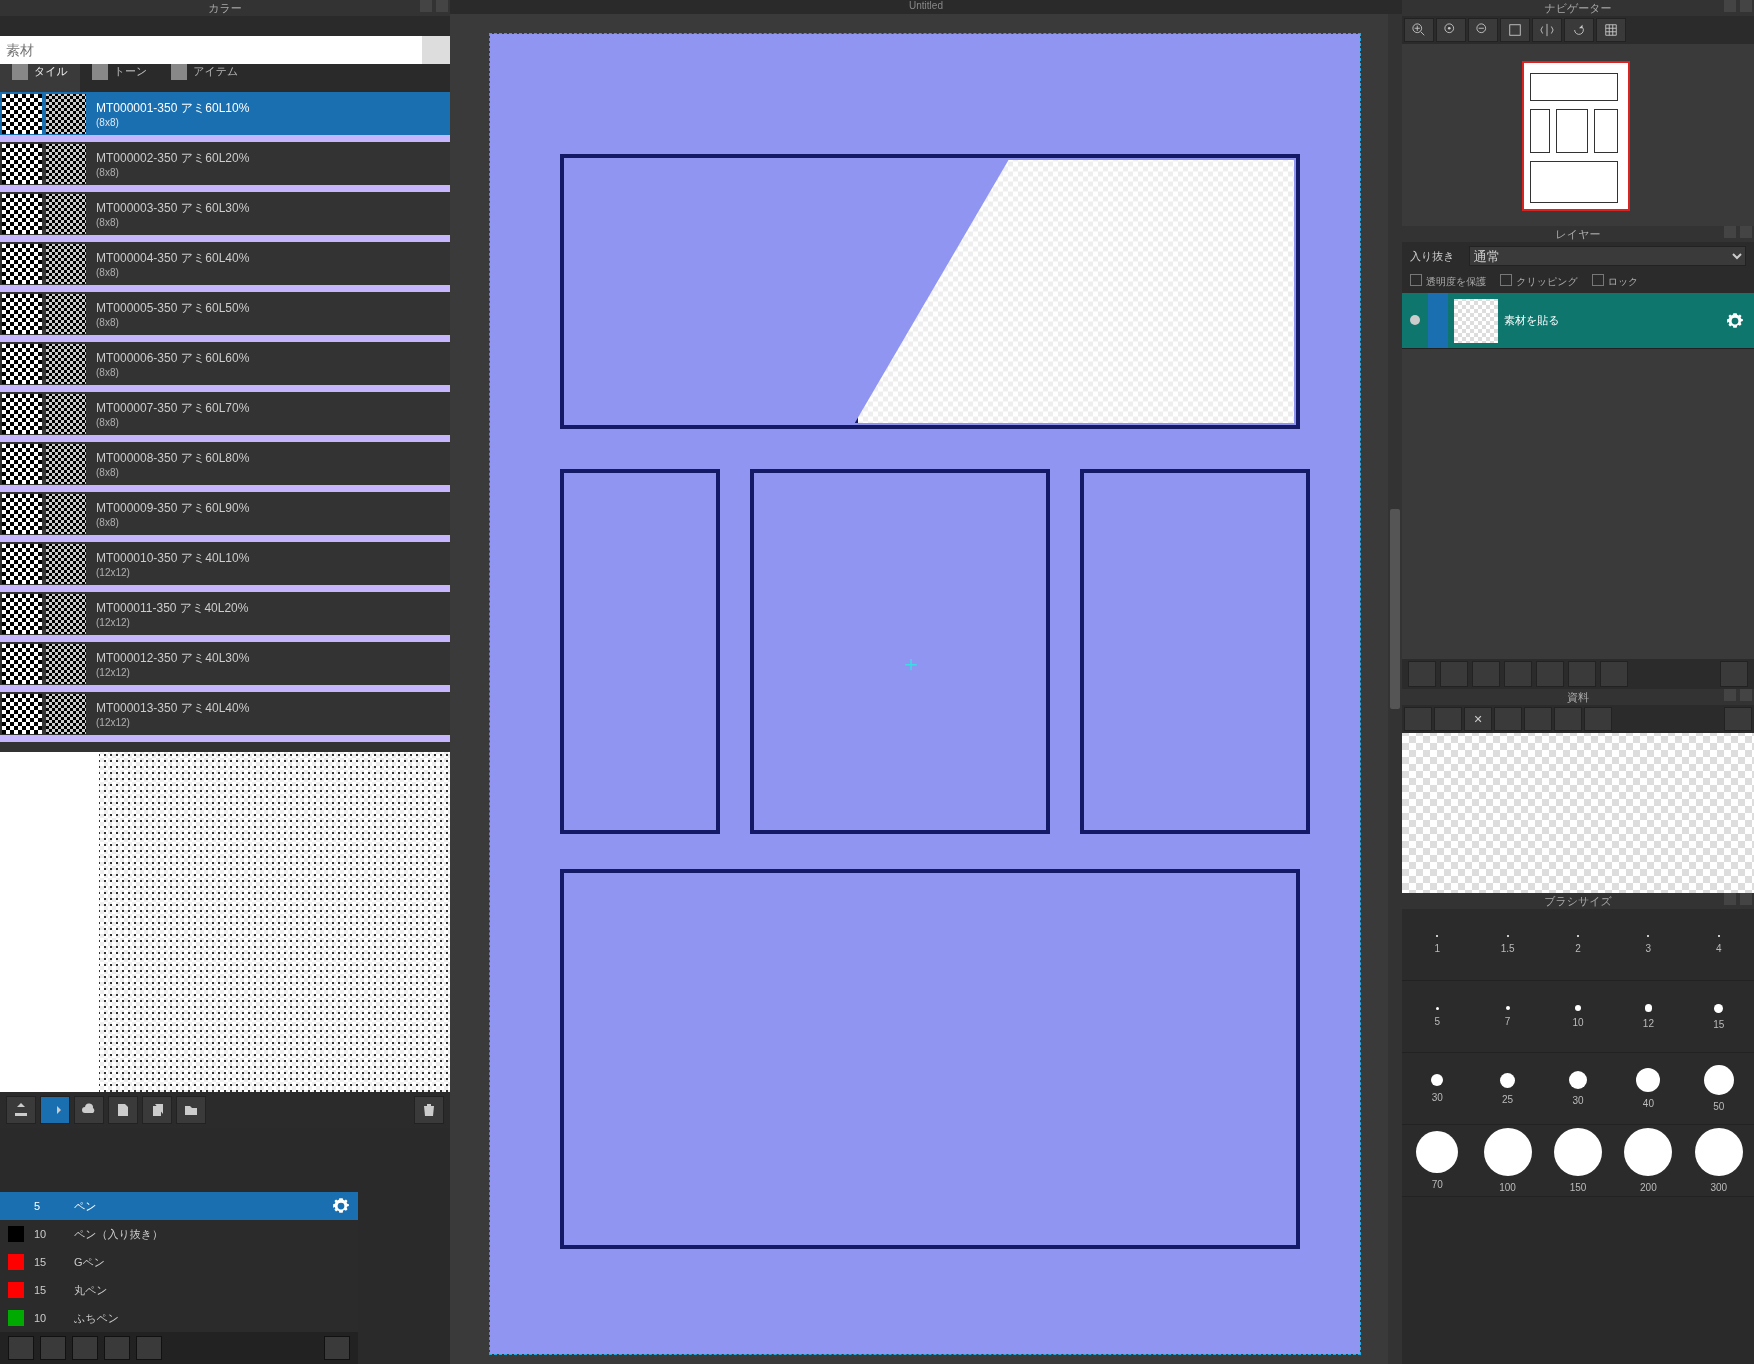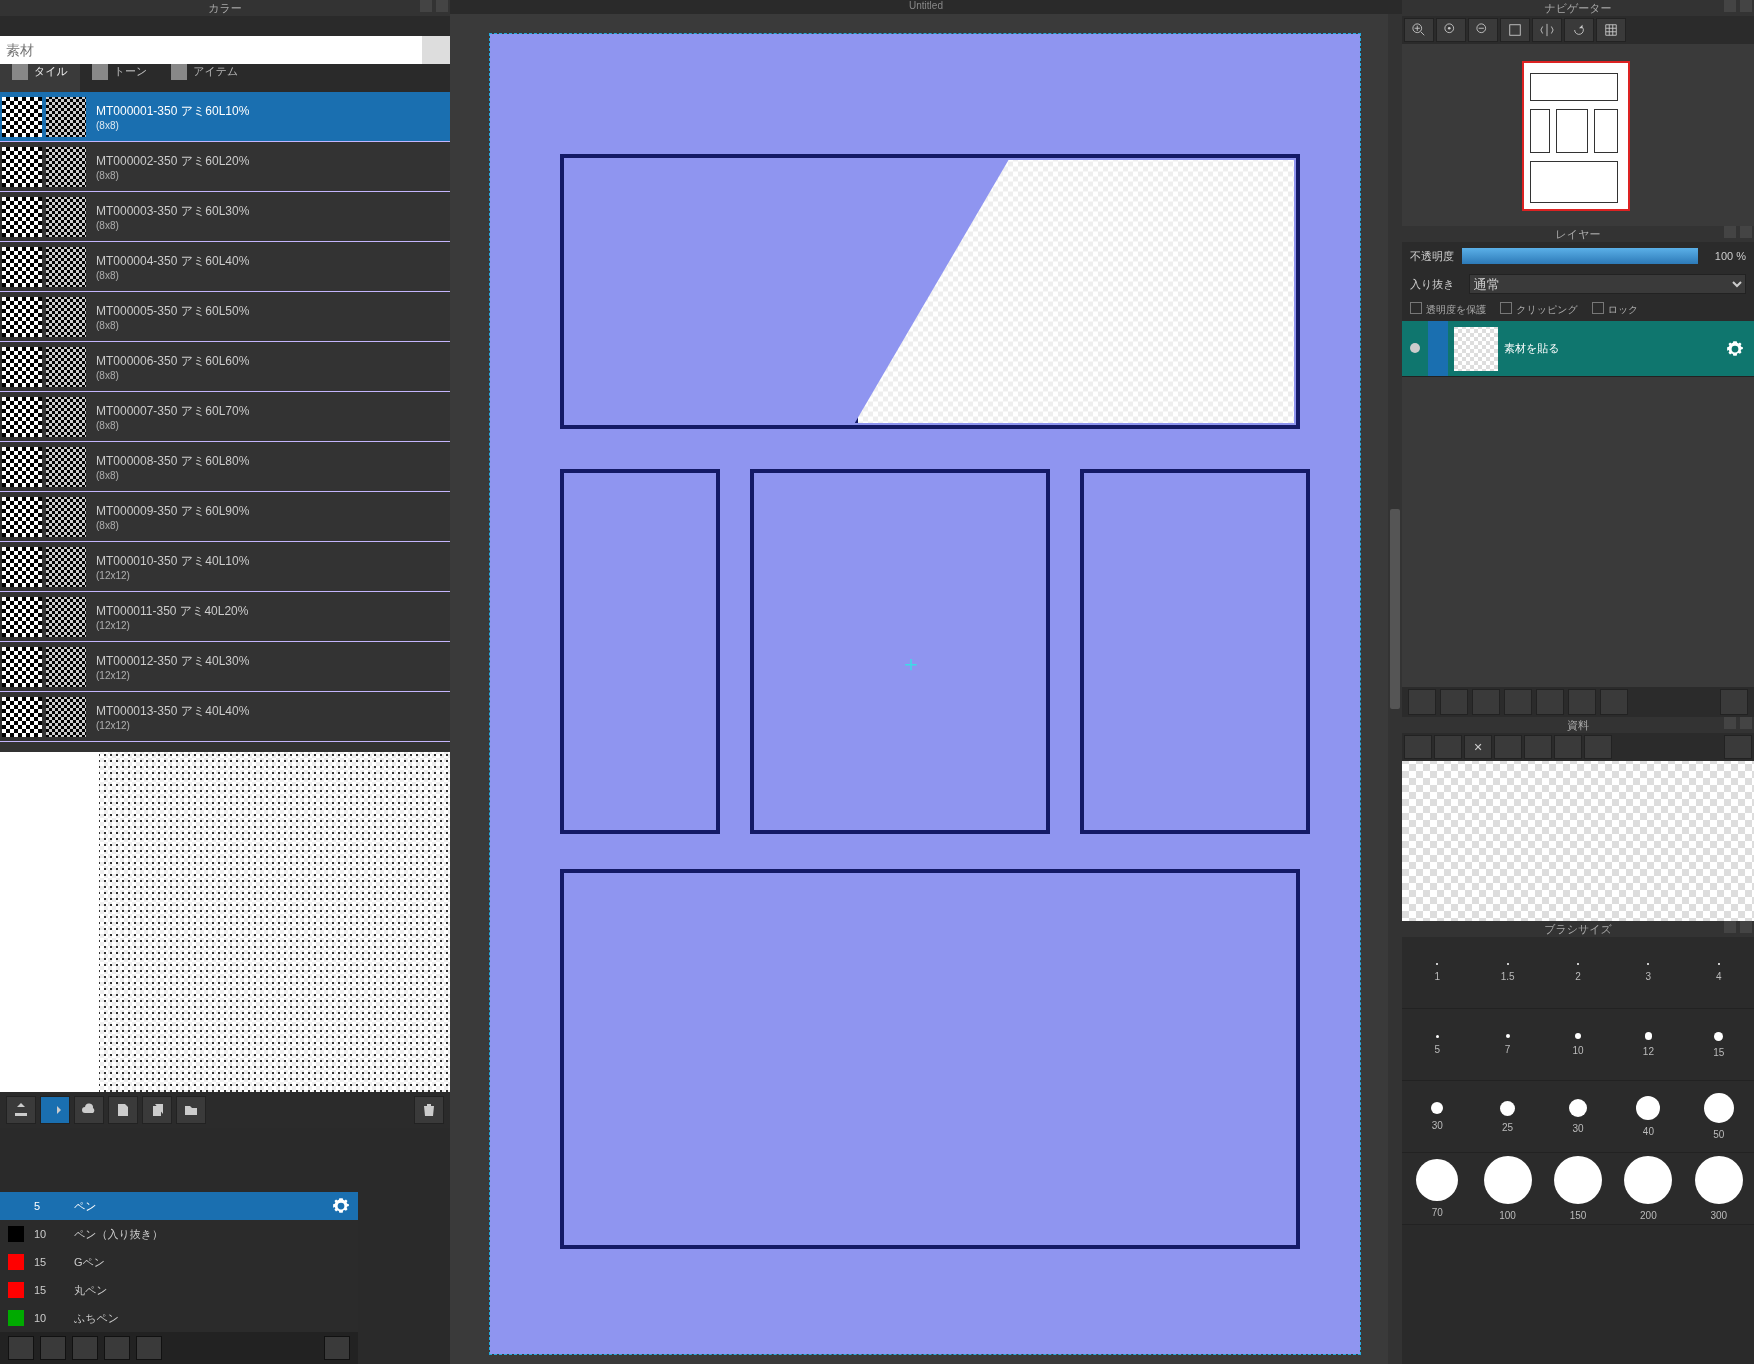--- a/index.html
+++ b/index.html
@@ -18,21 +18,21 @@
 
 .material-panel { position:absolute; left:0; top:29px; width:450px; background:#333;margin-top:7px; }
 .material-search { background:#fff; height:28px; display:flex; }
 .material-search input { flex:1; border:none; padding:2px 6px; font-size:14px; background:#fff; }
 .material-search .clear { width:28px; background:#ddd; }
 .material-tabs { display:flex; background:#2a2a2a; height:28px; align-items:center; }
 .material-tabs .tab { display:flex; gap:6px; padding:0 12px; height:28px; color:#bbb; }
 .material-tabs .tab.active { background:#3a3a3a; color:#eee; }
 .material-tabs .tab .ticon { width:16px; height:16px; background:#888; }
 .material-list { height:660px; overflow:hidden; background:#333; }
-.mat-row { display:flex; align-items:center; height:50px; border-bottom:1px solid #c4b5fd; padding:0; }
+.mat-row { display:flex; align-items:center; height:50px; border-bottom:7px solid #c4b5fd; padding:0; }
 .mat-row.sel { background:#1a6fb0; color:#fff; }
 .mat-row .thumb { width:40px; height:40px; margin:0 2px; background:#000; }
 .mat-row .thumb.t1 { background:repeating-conic-gradient(#000 0 25%,#fff 0 50%) 0/8px 8px; }
 .mat-row .thumb.t2 { background:repeating-conic-gradient(#000 0 25%,#ccc 0 50%) 0/6px 6px; }
 .mat-row .meta { margin-left:8px; }
 .mat-row .name { font-size:12px; }
 .mat-row .dim  { font-size:10px; color:rgba(255,255,255,.6); }
 .mat-row.sel .dim { color:rgba(255,255,255,.85); }
 .mat-preview { height:340px; background:repeating-conic-gradient(#eee 0 25%,#fff 0 50%) 0/8px 8px; position:relative; }
 .mat-preview::before{content:"";position:absolute;inset:0;background:radial-gradient(#333 1px,transparent 1px) 0 0/6px 6px;}
@@ -407,25 +407,20 @@
       <div class="ln" style="left:70px;top:46px;width:24px;height:44px"></div>
       <div class="ln" style="left:6px;top:98px;width:88px;height:42px"></div>
     </div>
   </div>
 
   <div class="panel-title"><span>レイヤー</span><div class="smallbtn">
         <span></span>
         <span></span>
       </div></div>
   <div class="layers">
-    <div class="layer-opts">
-      <span>不透明度</span>
-      <div class="bar"></div>
-      <span class="val">100 %</span>
-    </div>
     <div class="layer-blend">
       <span>入り抜き</span>
       <select><option>通常</option></select>
     </div>
     <div class="layer-flags">
       <span>透明度を保護</span>
       <span>クリッピング</span>
       <span>ロック</span>
     </div>
     <div class="layer-list" id="layer-list">

